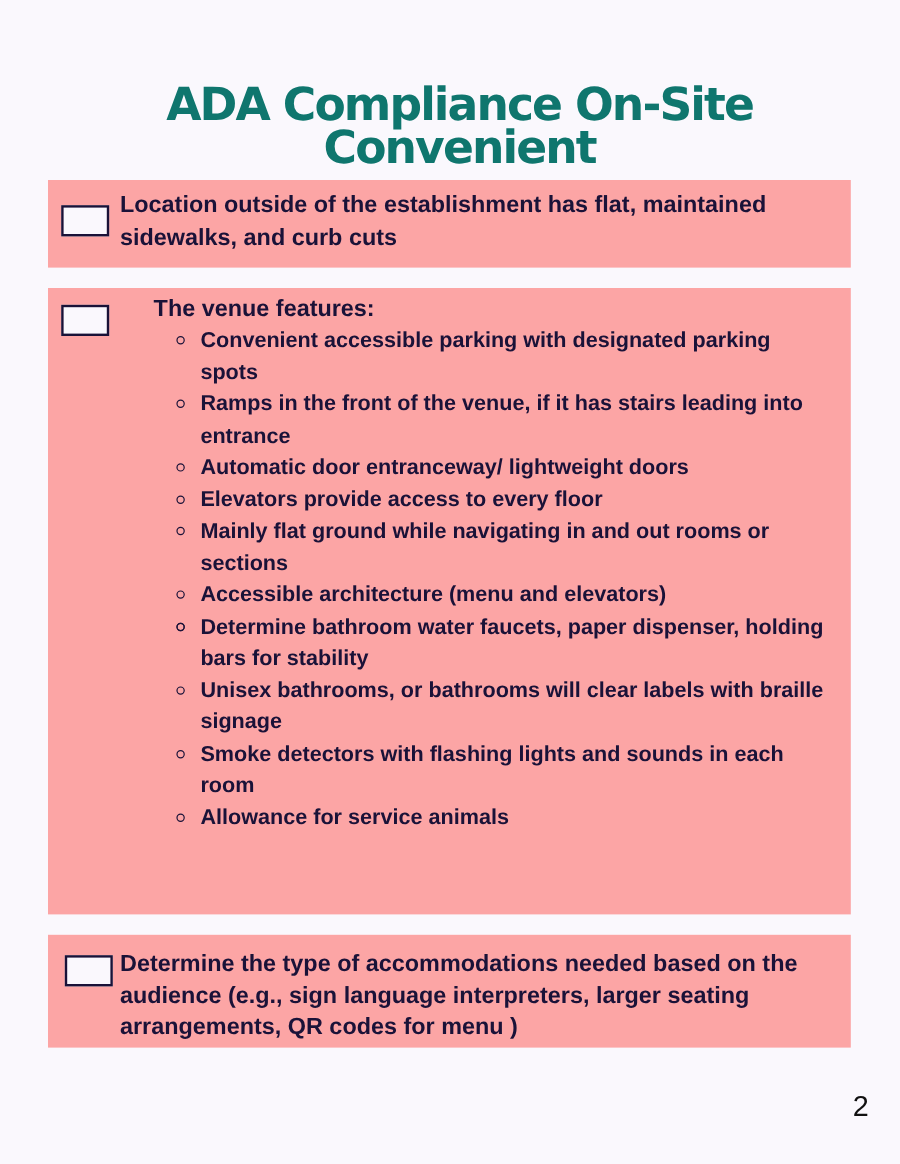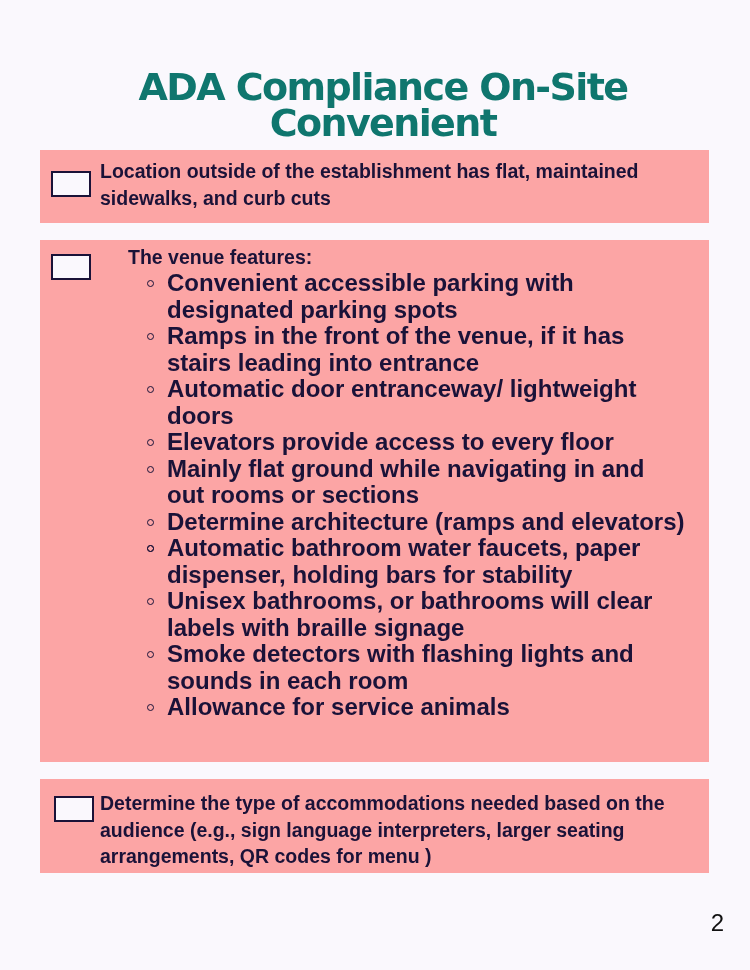--- a/index.html
+++ b/index.html
@@ -58,21 +58,21 @@
       left: 127px;
       top: 30px;
       margin: 0;
       padding: 0;
       list-style: none;
       width: 520px;
     }
     ul.features li {
       position: relative;
       font-weight: bold;
-      font-size: 24px;
+      font-size: 18px;
       line-height: 26.5px;
       color: #1a1238;
     }
     ul.features li .bullet {
       position: absolute;
       left: -20px;
       top: 10px;
       width: 5px;
       height: 5px;
       border: 1.5px solid #1a1238;
@@ -107,23 +107,23 @@
 
 <section class="card card2">
   <div class="checkbox"></div>
   <div class="text heading">The venue features:</div>
   <ul class="features">
     <li><span class="bullet"></span><span>Convenient accessible parking with designated parking spots</span></li>
     <li><span class="bullet"></span><span>Ramps in the front of the venue, if it has stairs leading into entrance</span></li>
     <li><span class="bullet"></span><span>Automatic door entranceway/ lightweight doors</span></li>
     <li><span class="bullet"></span><span>Elevators provide access to every floor</span></li>
     <li><span class="bullet"></span><span>Mainly flat ground while navigating in and out rooms or sections</span></li>
-    <li><span class="bullet"></span><span>Determine architecture (ramps and elevators)</span></li>
+    <li><span class="bullet"></span><span>Accessible architecture (menu and elevators)</span></li>
     <li><span class="bullet"></span></li>
-    <li><span class="bullet"></span><span>Automatic bathroom water faucets, paper dispenser, holding bars for stability</span></li>
+    <li><span class="bullet"></span><span>Determine bathroom water faucets, paper dispenser, holding bars for stability</span></li>
     <li><span class="bullet"></span><span>Unisex bathrooms, or bathrooms will clear labels with braille signage</span></li>
     <li><span class="bullet"></span><span>Smoke detectors with flashing lights and sounds in each room</span></li>
     <li><span class="bullet"></span><span>Allowance for service animals</span></li>
   </ul>
 </section>
 
 <section class="card card3">
   <div class="checkbox"></div>
   <div class="text">Determine the type of accommodations needed based on the audience (e.g., sign language interpreters, larger seating arrangements, QR codes for menu )</div>
 </section>

